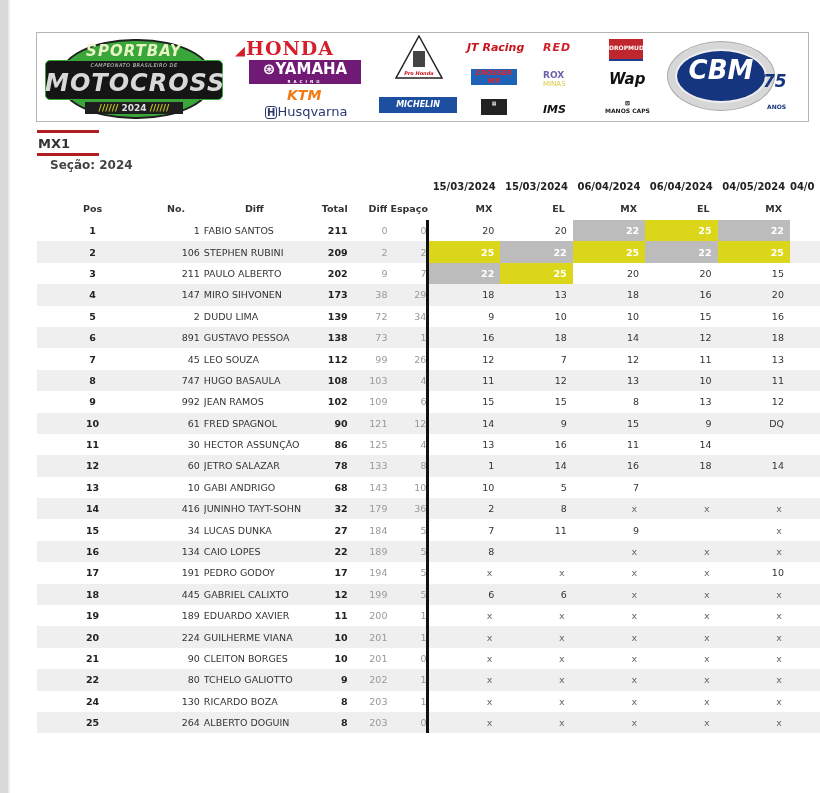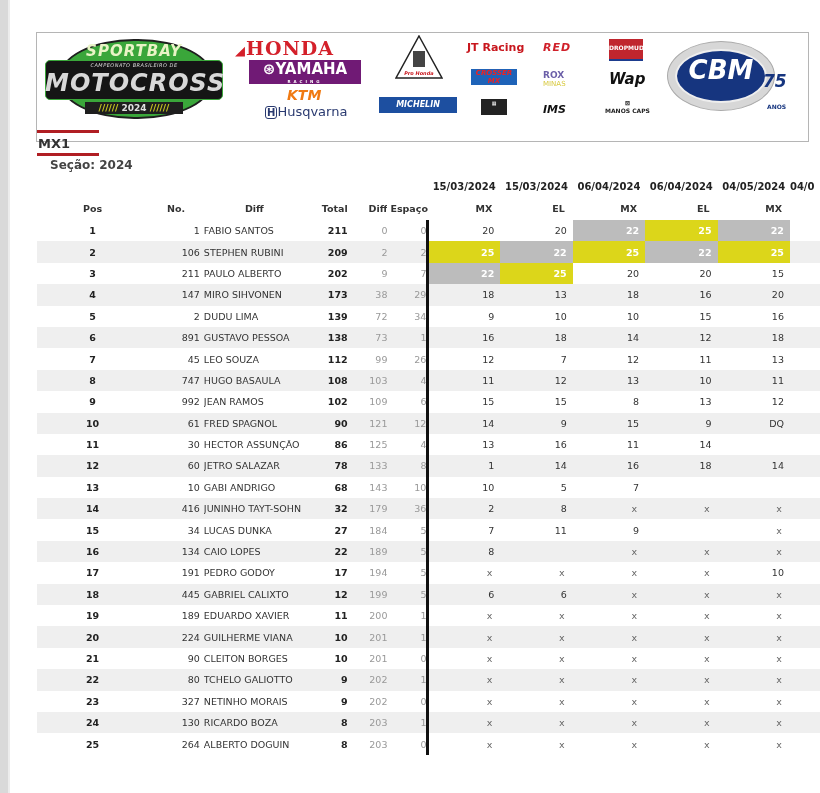--- a/index.html
+++ b/index.html
@@ -6,21 +6,21 @@
   body {
     width:820px; height:793px; overflow:hidden; background:#ffffff;
     font-family:"DejaVu Sans", "Liberation Sans", sans-serif; color:#333;
     position:relative;
   }
   .left-edge { position:absolute; left:0; top:0; width:8px; height:793px; background:#d9d9d9; }
   .left-edge2 { position:absolute; left:8px; top:0; width:2px; height:793px; background:#ececec; }
 
   
   .banner {
-    position:absolute; left:36px; top:32px; width:773px; height:110px;
+    position:absolute; left:36px; top:32px; width:773px; height:90px;
     border:1px solid #b5b5b5; background:#fff; box-sizing:border-box;
   }
   .logo-main { position:absolute; left:8px; top:6px; width:178px; height:78px; }
   .logo-main .green {
     position:absolute; left:14px; top:0; width:150px; height:76px; border-radius:75px/38px;
     background:#3aa63a; border:2px solid #1e1e1e;
   }
   .logo-main .sportbay {
     position:absolute; left:0; right:0; top:3px; text-align:center;
     font-weight:bold; font-style:italic; font-size:15px; color:#e9f4c6; letter-spacing:1px;
@@ -47,21 +47,21 @@
   .honda { left:198px; top:4px; font-family:"DejaVu Serif", serif; font-size:19px; color:#d4202a; letter-spacing:1px; }
   .honda .wing { font-size:13px; }
   .yamaha { left:212px; top:27px; width:112px; height:24px; background:#701a75; color:#fff; font-size:15px; text-align:center; line-height:19px; }
   .yamaha .sub { position:absolute; left:0; right:0; bottom:0; font-size:4px; line-height:5px; letter-spacing:3px; }
   .ktm { left:250px; top:54px; font-style:italic; font-size:14px; color:#f07a13; }
   .husq { left:228px; top:71px; font-size:13px; color:#2a3a70; font-weight:normal; }
   .husq .h { border:1px solid #2a3a70; border-radius:3px; font-size:10px; padding:0 1px; font-weight:bold; }
 
   .tri { left:358px; top:2px; width:48px; height:44px; }
   .michelin { left:342px; top:64px; width:78px; height:16px; background:#1d4fa0; color:#fff; font-size:8px; font-style:italic; text-align:center; line-height:16px; }
-  .jt { left:430px; top:8px; font-size:11px; color:#c8161d; }
+  .jt { left:430px; top:8px; font-size:11px; font-style:italic; color:#c8161d; }
   .crosser { left:434px; top:36px; width:46px; height:16px; background:#1e63b8; color:#fff; font-size:7px; text-align:center; line-height:8px; font-style:italic; }
   .crosser span { color:#e22; }
   .blackbox { left:444px; top:66px; width:26px; height:16px; background:#222; color:#fff; font-size:5px; text-align:center; line-height:8px; }
   .red { left:506px; top:8px; font-size:11px; color:#d0202a; font-style:italic; letter-spacing:1px; }
   .rox { left:506px; top:38px; font-size:9px; color:#6b5fa8; line-height:9px; text-align:left; }
   .rox .mi { color:#d8c93e; font-weight:normal; font-size:7px; }
   .ims { left:506px; top:70px; font-size:11px; color:#111; font-style:italic; }
   .dropmud { left:572px; top:6px; width:34px; height:20px; background:#c0262e; color:#fff; font-size:6px; text-align:center; line-height:18px; border-bottom:2px solid #1d3c8e; }
   .wap { left:572px; top:37px; font-size:15px; font-style:italic; color:#111; }
   .manos { left:568px; top:66px; font-size:6px; color:#222; text-align:center; line-height:8px; }
@@ -495,34 +495,20 @@
         <td class="c-diff">202</td>
         <td class="c-gap">1</td>
         <td class="c-race mark-x">x</td>
         <td class="c-race mark-x">x</td>
         <td class="c-race mark-x">x</td>
         <td class="c-race mark-x">x</td>
         <td class="c-race mark-x">x</td>
         <td></td>
       </tr>
       <tr>
-        <td class="c-pos">23</td>
-        <td class="c-no">327</td>
-        <td class="c-name">NETINHO MORAIS</td>
-        <td class="c-total">9</td>
-        <td class="c-diff">202</td>
-        <td class="c-gap">0</td>
-        <td class="c-race mark-x">x</td>
-        <td class="c-race mark-x">x</td>
-        <td class="c-race mark-x">x</td>
-        <td class="c-race mark-x">x</td>
-        <td class="c-race mark-x">x</td>
-        <td></td>
-      </tr>
-      <tr>
         <td class="c-pos">24</td>
         <td class="c-no">130</td>
         <td class="c-name">RICARDO BOZA</td>
         <td class="c-total">8</td>
         <td class="c-diff">203</td>
         <td class="c-gap">1</td>
         <td class="c-race mark-x">x</td>
         <td class="c-race mark-x">x</td>
         <td class="c-race mark-x">x</td>
         <td class="c-race mark-x">x</td>

